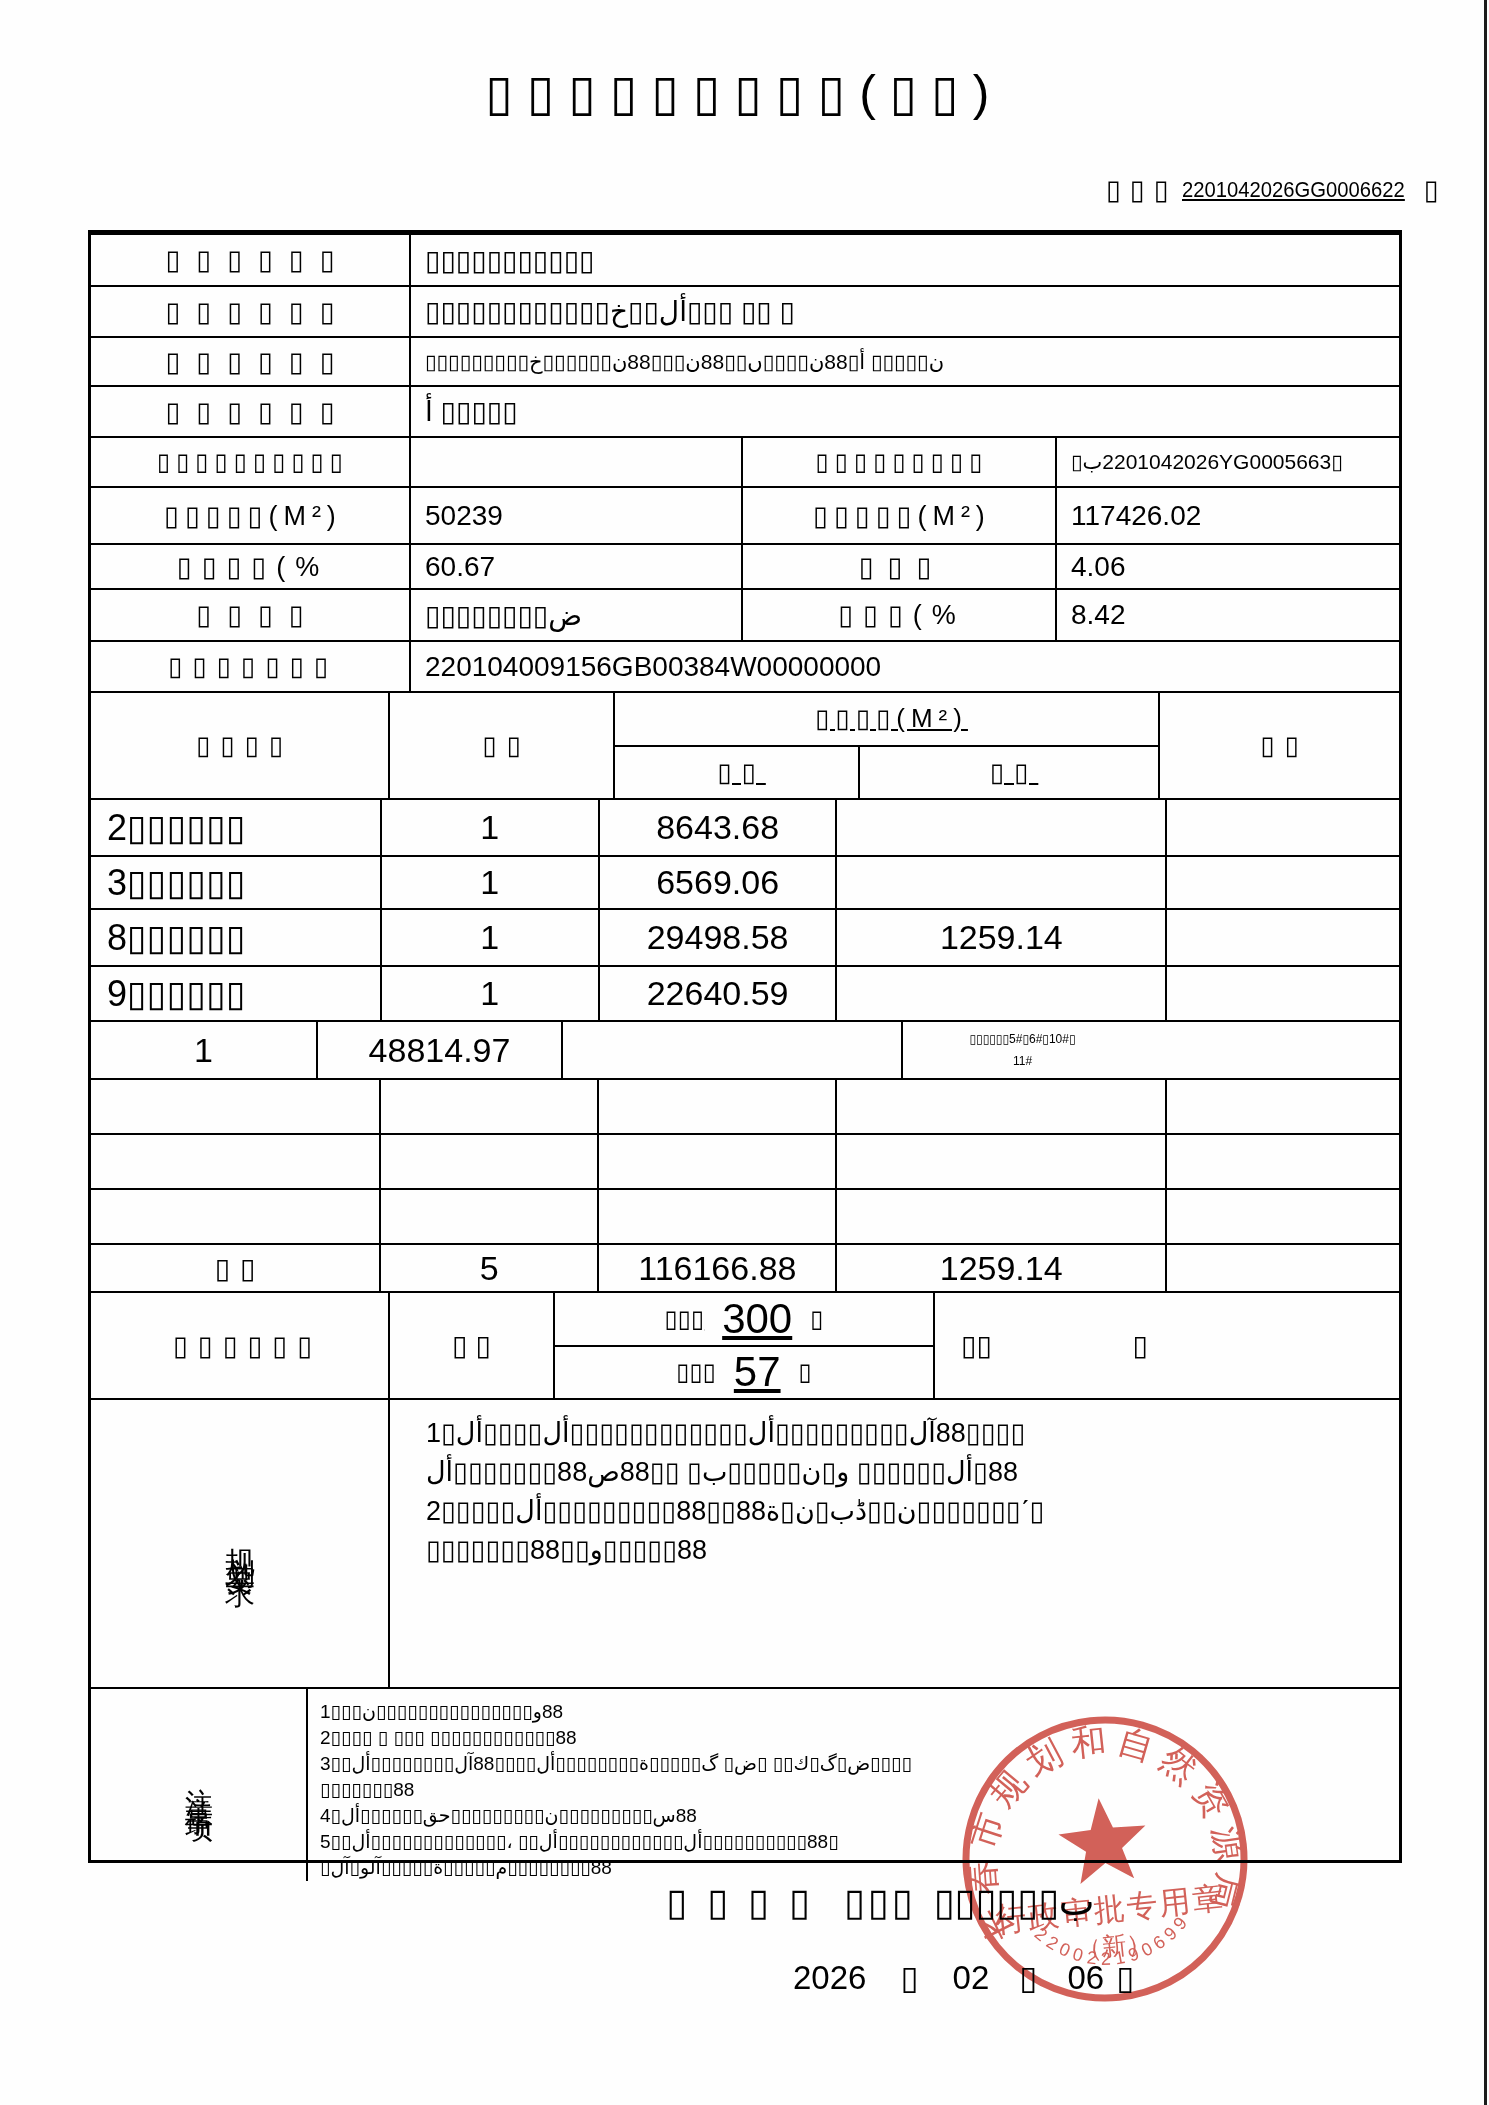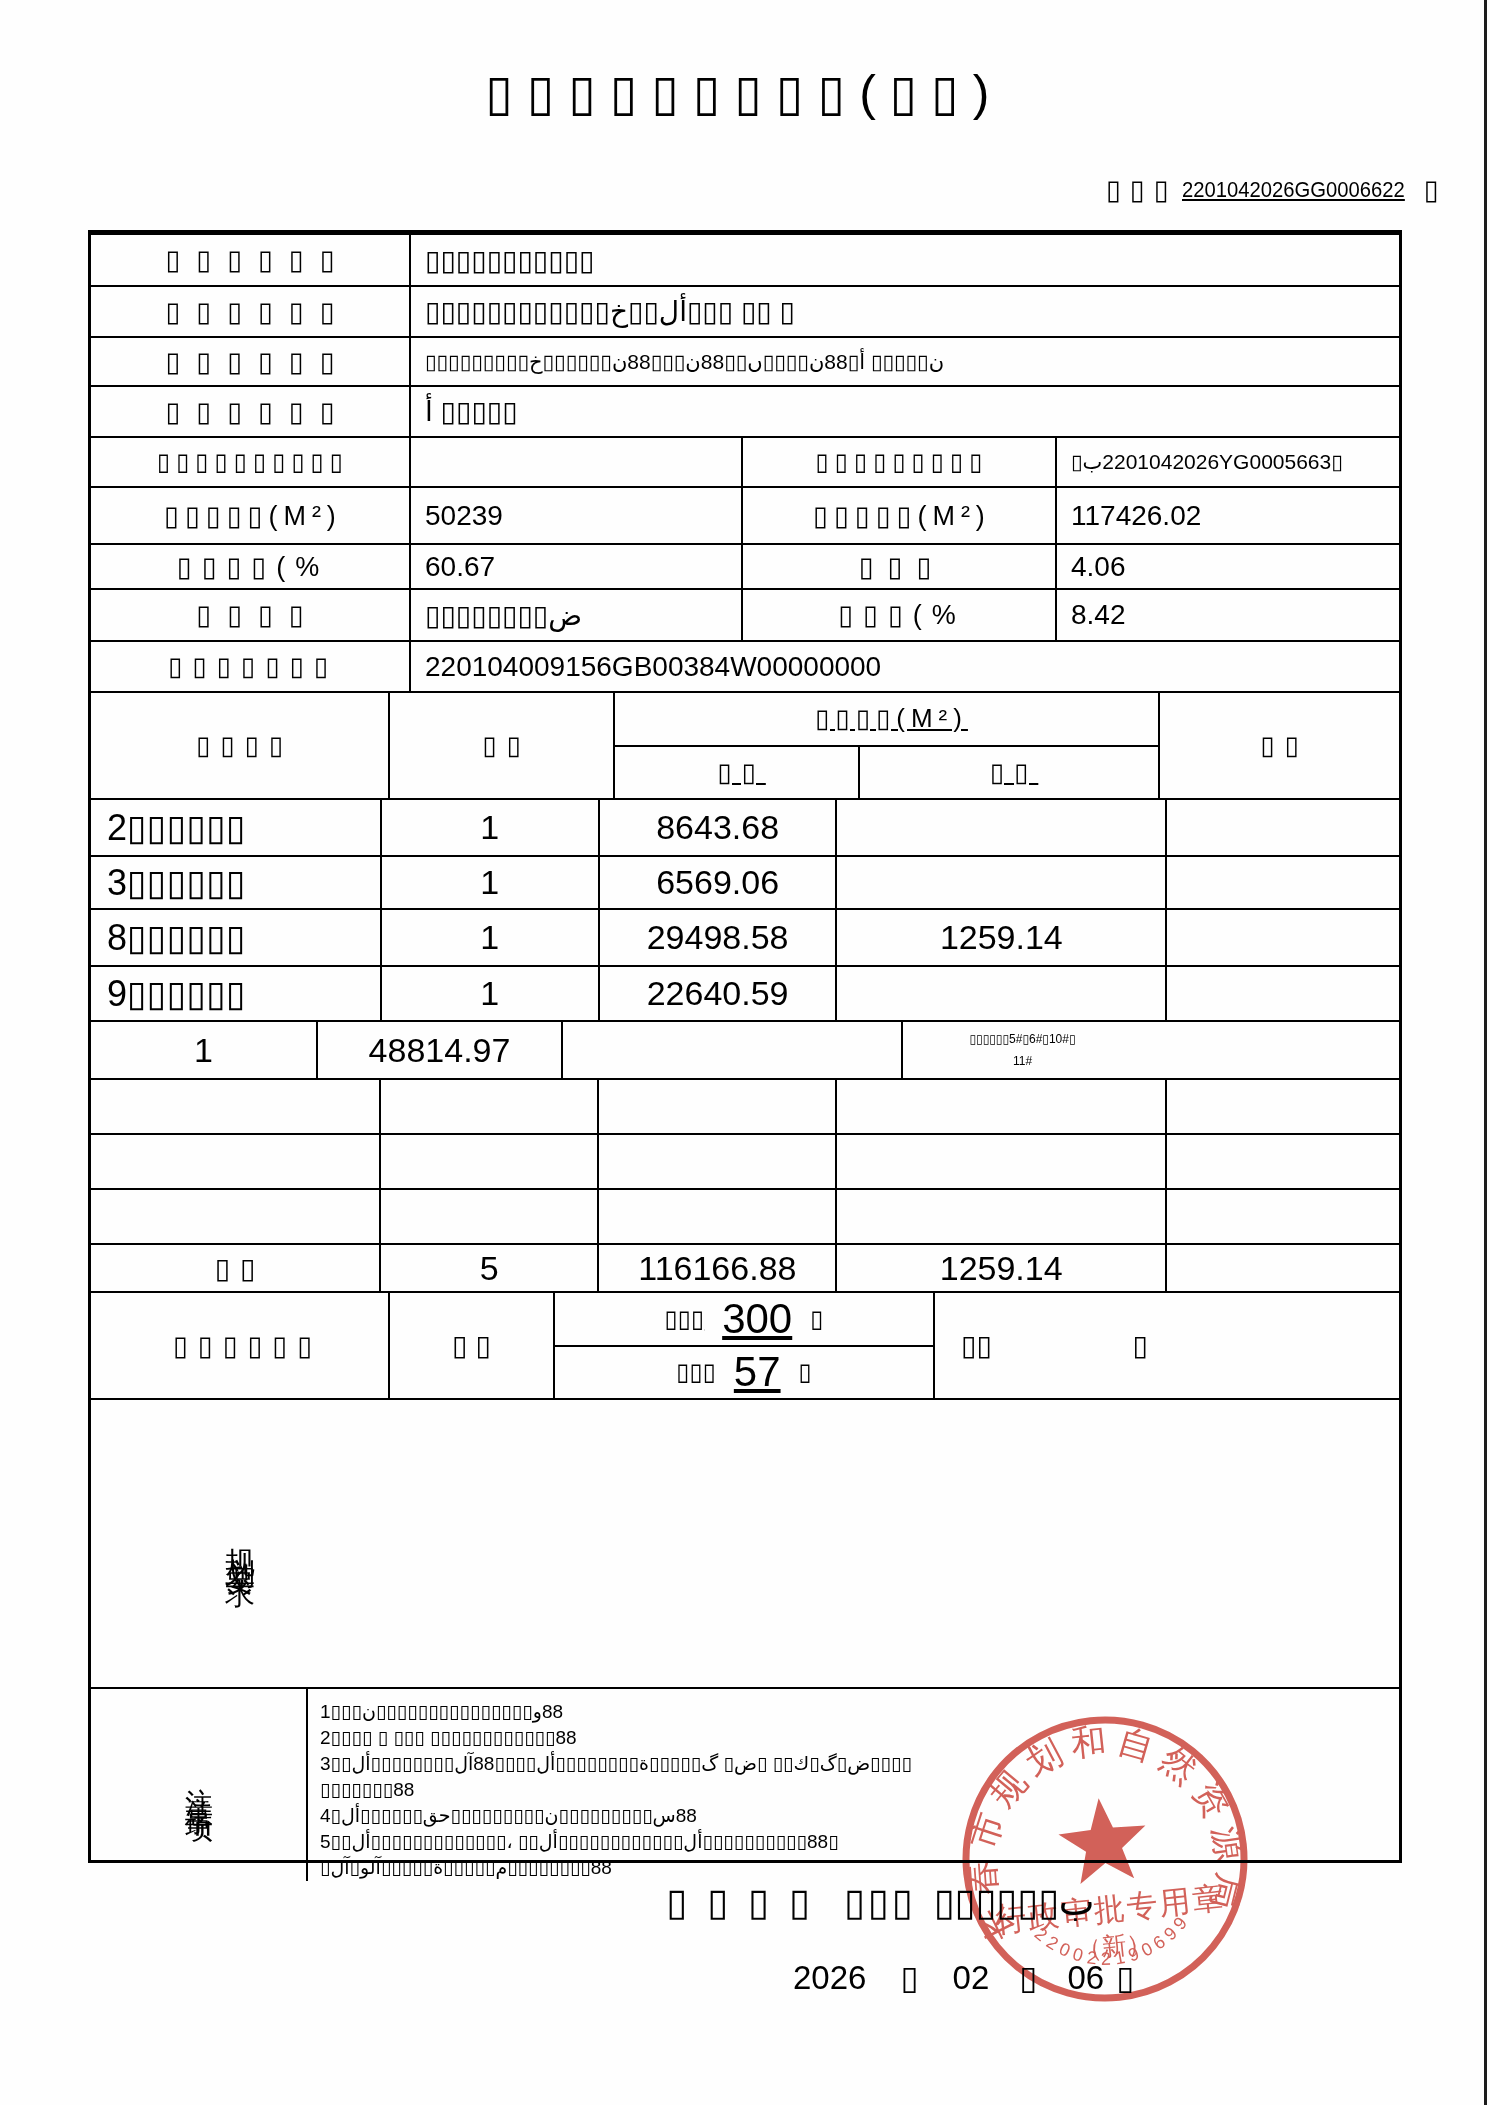--- a/index.html
+++ b/index.html
@@ -237,20 +237,26 @@
       </div>
       <div class="cell bw5" style="justify-content:space-between;padding:0 26px;font-size:28px">
         <span>▯▯</span>
         <span>▯</span>
       </div>
     </div>
 
     <div class="row" style="height:289px">
       <div class="cell vlabel bw1">
         <span class="vtext">规划要求</span>
+      </div>
+      <div class="cell w-rest plan-content" style="align-items:flex-start">
+        <div class="line">1▯لأ▯▯▯▯لأ▯▯▯▯▯▯▯▯▯▯▯▯لأ▯▯▯▯▯▯▯▯▯لآ88▯▯▯▯</div>
+        <div class="line">لأ▯▯▯▯▯▯▯88ص88▯▯  ▯ب▯▯▯▯▯ن▯و ▯▯▯▯▯▯لأ▯88</div>
+        <div class="line">2▯▯▯▯▯لأ▯▯▯▯▯▯▯▯▯88▯▯88ة▯ن▯بڈ▯▯ن▯▯▯▯▯▯▯ˊ▯</div>
+        <div class="line">▯▯▯▯▯▯▯88▯▯و▯▯▯▯▯88</div>
       </div>
     </div>
 
     <div class="row" style="flex:1">
       <div class="cell vlabel" style="width:215px;font-size:28px">
         <span class="vtext">注意事项</span>
       </div>
       <div class="cell w-rest note-content">
         <div class="line">1▯▯▯ن▯▯▯▯▯▯▯▯▯▯▯▯▯▯▯و88</div>
         <div class="line">2▯▯▯▯ ▯ ▯▯▯ ▯▯▯▯▯▯▯▯▯▯▯▯88</div>

